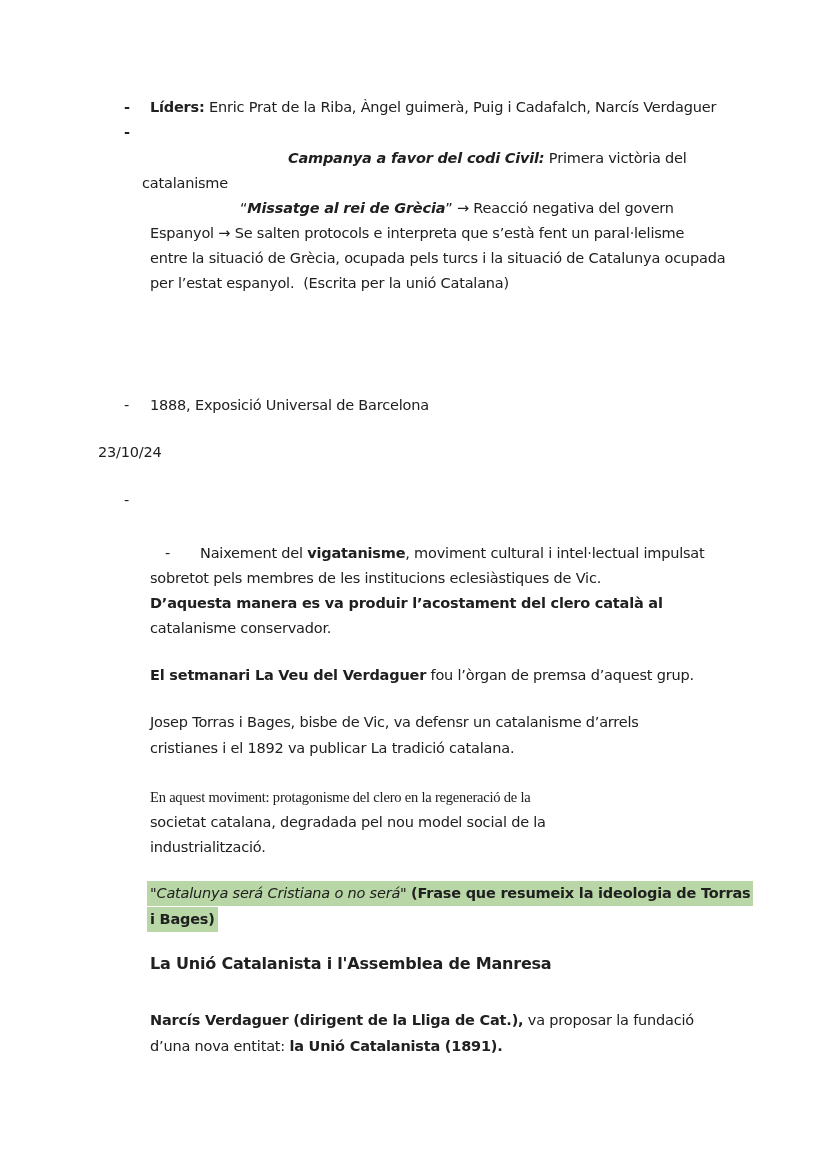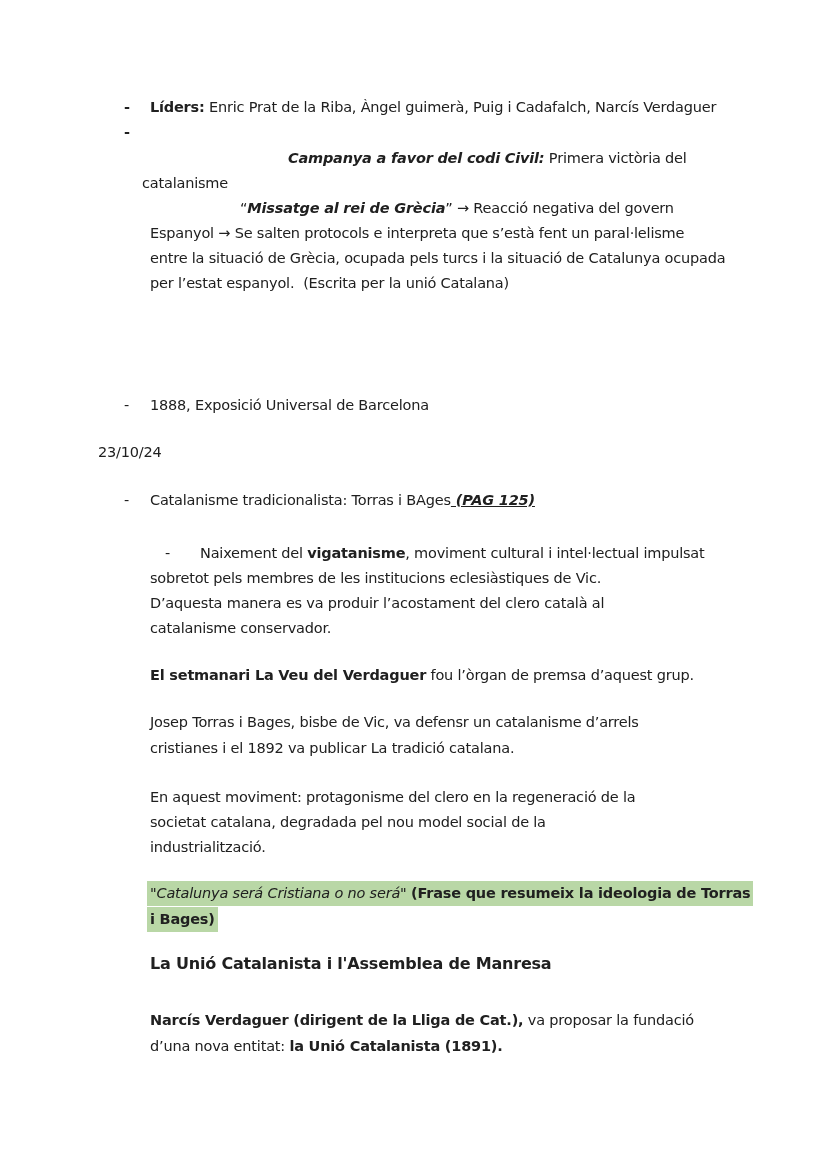--- a/index.html
+++ b/index.html
@@ -79,45 +79,44 @@
       </div>
       <div class="line" style="top: 393px;">
         <span class="bullet" style="left: 124px;">-</span>
         <span class="text" style="left: 150px;"><span class="">1888, Exposició Universal de Barcelona</span></span>
       </div>
       <div class="line" style="top: 440px;">
         <span class="text" style="left: 98px;"><span class="">23/10/24</span></span>
       </div>
       <div class="line" style="top: 488px;">
         <span class="bullet" style="left: 124px;">-</span>
-        <span class="text" style="left: 150px;"><span class="">Catalanisme tradicionalista: Torras i BAges</span><span class="b i u"> (PAG 125)</span></span>
       </div>
       <div class="line" style="top: 541px;">
         <span class="bullet" style="left: 165px;">-</span>
         <span class="text" style="left: 200px;"><span class="">Naixement del </span><span class="b">vigatanisme</span><span class="">, moviment cultural i intel·lectual impulsat</span></span>
       </div>
       <div class="line" style="top: 566px;">
         <span class="text" style="left: 150px;"><span class="">sobretot pels membres de les institucions eclesiàstiques de Vic.</span></span>
       </div>
       <div class="line" style="top: 591px;">
-        <span class="text" style="left: 150px;"><span class="">D’aquesta manera es va produir l’acostament del clero català al</span></span>
+        <span class="text" style="left: 150px; font-weight: bold;"><span class="">D’aquesta manera es va produir l’acostament del clero català al</span></span>
       </div>
       <div class="line" style="top: 616px;">
         <span class="text" style="left: 150px;"><span class="">catalanisme conservador.</span></span>
       </div>
       <div class="line" style="top: 663px;">
         <span class="text" style="left: 150px;"><span class="b">El setmanari La Veu del Verdaguer</span><span class=""> fou l’òrgan de premsa d’aquest grup.</span></span>
       </div>
       <div class="line" style="top: 710px;">
         <span class="text" style="left: 150px;"><span class="">Josep Torras i Bages, bisbe de Vic, va defensr un catalanisme d’arrels</span></span>
       </div>
       <div class="line" style="top: 736px;">
         <span class="text" style="left: 150px;"><span class="">cristianes i el 1892 va publicar La tradició catalana.</span></span>
       </div>
-      <div class="line" style="top: 785px;">
+      <div class="line" style="top: 785px; font-family: Liberation Serif, serif;">
         <span class="text" style="left: 150px;"><span class="">En aquest moviment: protagonisme del clero en la regeneració de la</span></span>
       </div>
       <div class="line" style="top: 810px;">
         <span class="text" style="left: 150px;"><span class="">societat catalana, degradada pel nou model social de la</span></span>
       </div>
       <div class="line" style="top: 835px;">
         <span class="text" style="left: 150px;"><span class="">industrialització.</span></span>
       </div>
       <div class="line" style="top: 881px;">
         <span class="text hl-band" style="left: 150px; background: rgb(185, 215, 166);"><span class="i">"Catalunya será Cristiana o no será" </span><span class="b">(Frase que resumeix la ideologia de Torras</span></span>

